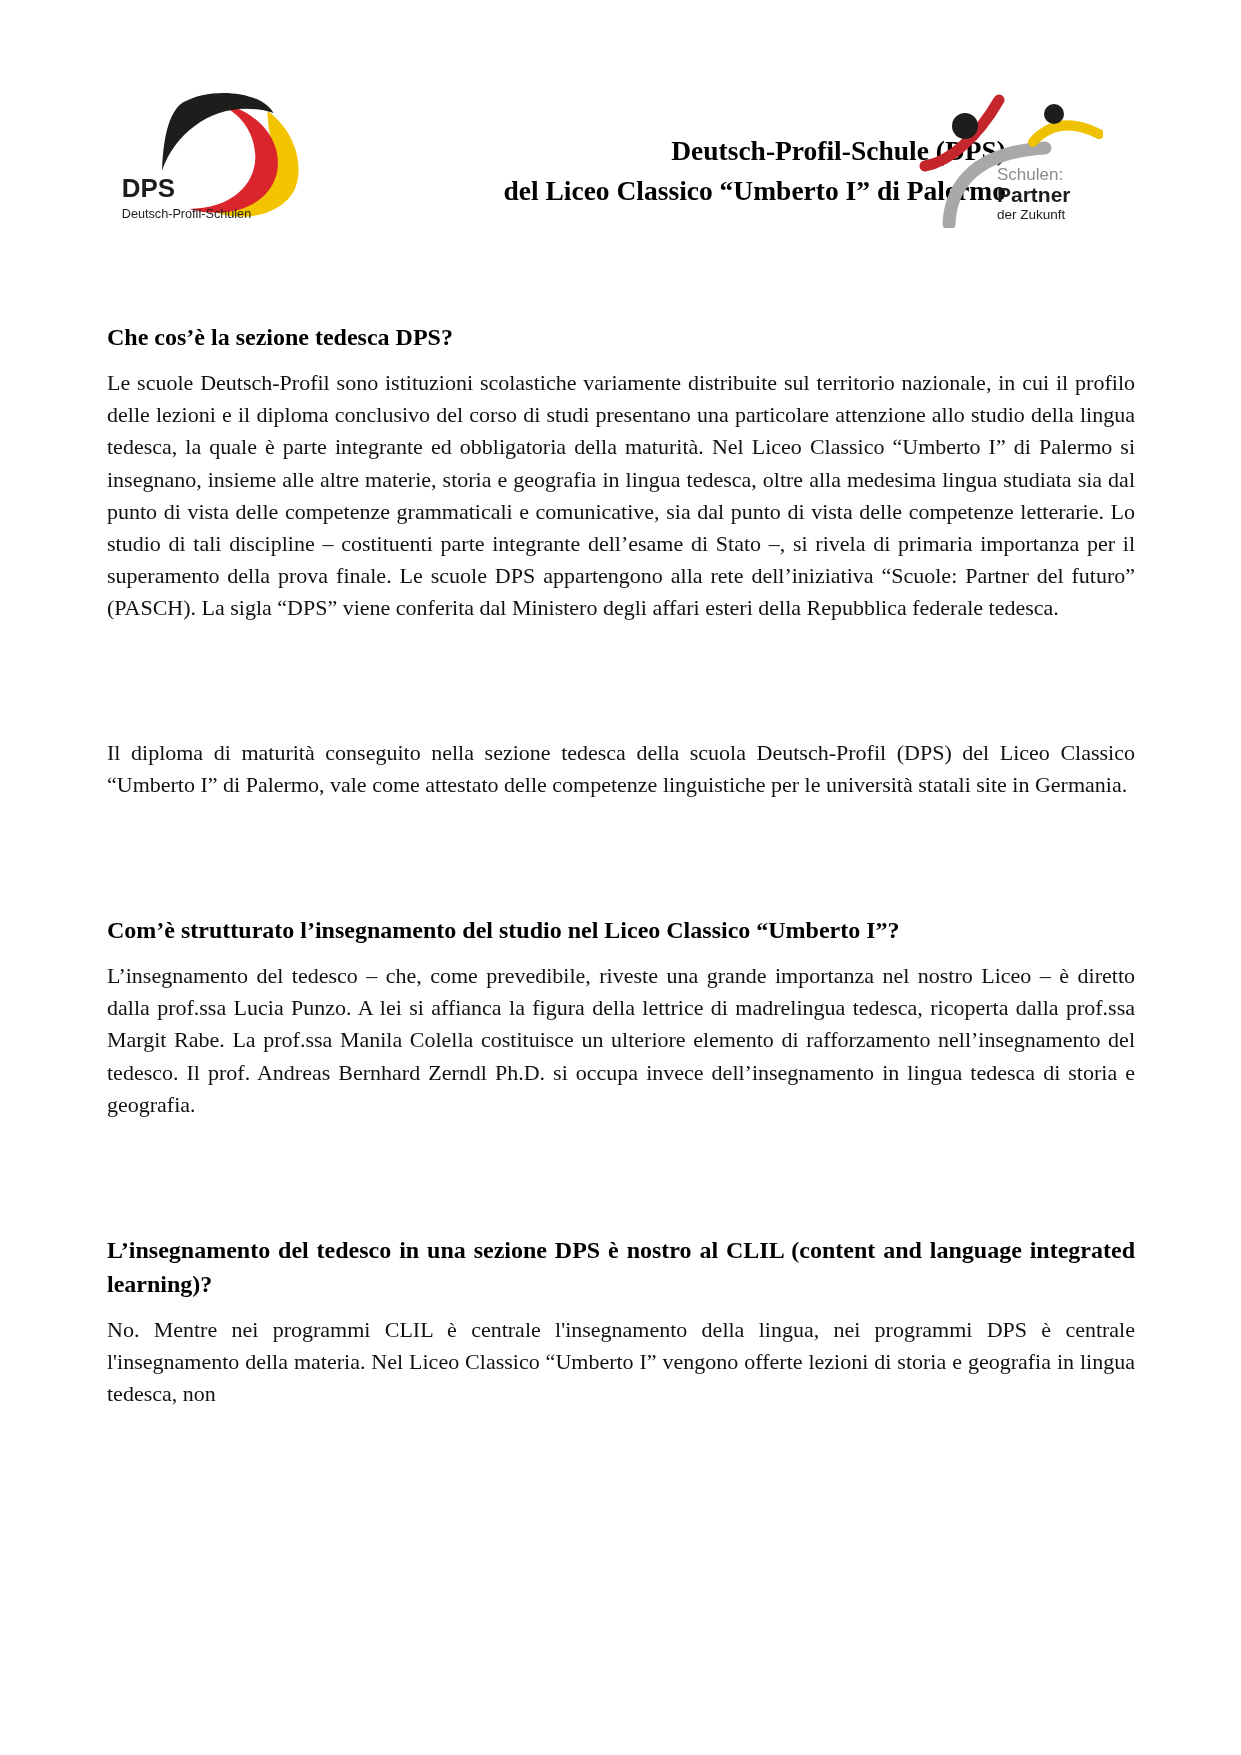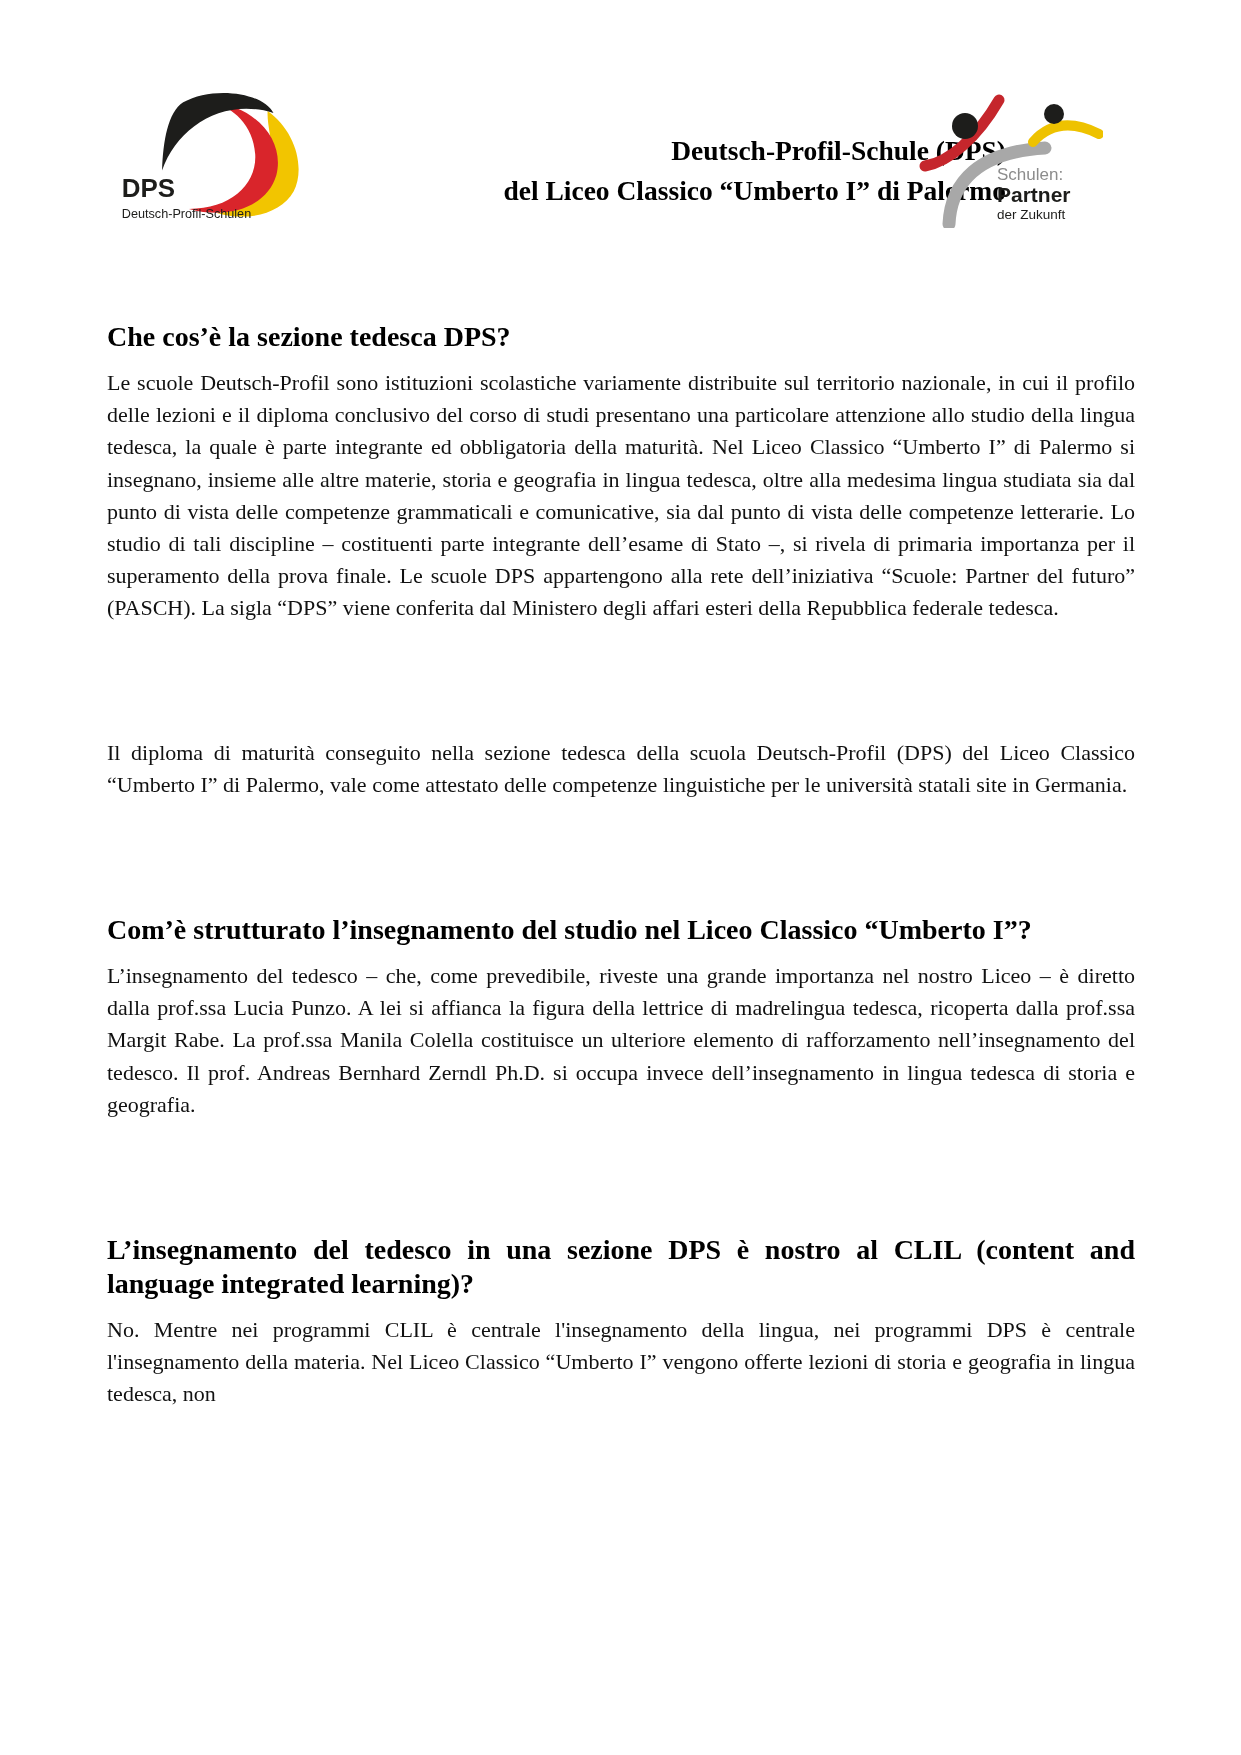--- a/index.html
+++ b/index.html
@@ -32,21 +32,21 @@
   .pasch-t1 { font-family:"Liberation Sans", sans-serif; font-size:17px;   fill:#8c8c8c; }
   .pasch-t2 { font-family:"Liberation Sans", sans-serif; font-size:21px; font-weight:bold; fill:#1d1d1b; }
   .pasch-t3 { font-family:"Liberation Sans", sans-serif; font-size:13.5px; fill:#1d1d1b; }
   
   .content {
     position:absolute; left:107px; top:320px; width:1028px;
   }
   .section + .section { margin-top:112px; }
   .section h2 {
     margin:0 0 13px 0;
-    font-size:28px;
+    font-size:24px;
     line-height:34px;
     font-weight:bold;
     text-align:justify;
     color:#000000;
   }
   .section p {
     margin:0;
     font-size:22px;
     line-height:32.2px;
     text-align:justify;

